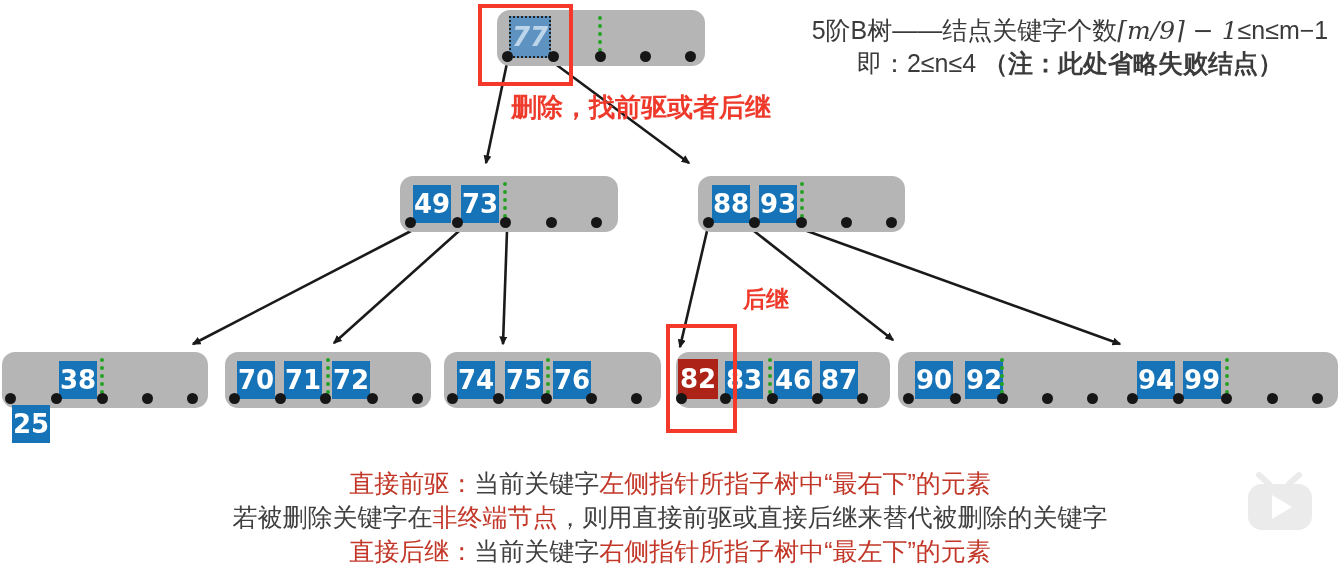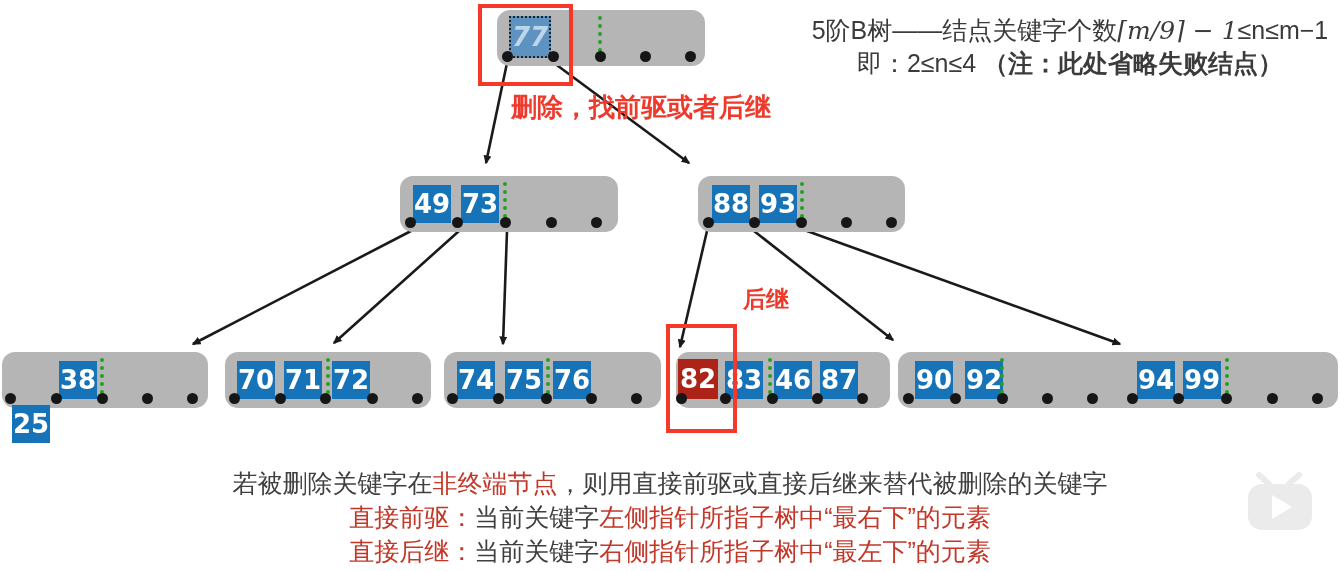--- a/index.html
+++ b/index.html
@@ -155,22 +155,22 @@
     <span class="key" style="left:61px;">99</span>
     <span class="minline" style="left:103px;"></span>
     <i class="dot" style="left:5px;"></i>
     <i class="dot" style="left:51px;"></i>
     <i class="dot" style="left:99px;"></i>
     <i class="dot" style="left:145px;"></i>
     <i class="dot" style="left:190px;"></i>
   </div>
 
   <div class="footer">
+    <div><span class="red">直接前驱：</span><span>当前关键字</span><span class="red">左侧指针所指子树中“最右下”的元素</span></div>
     <div><span>若被删除关键字在</span><span class="red">非终端节点</span><span>，则用直接前驱或直接后继来替代被删除的关键字</span></div>
-    <div><span class="red">直接前驱：</span><span>当前关键字</span><span class="red">左侧指针所指子树中“最右下”的元素</span></div>
     <div><span class="red">直接后继：</span><span>当前关键字</span><span class="red">右侧指针所指子树中“最左下”的元素</span></div>
   </div>
 
   <div class="watermark">
     <svg width="76" height="62" viewBox="0 0 76 62">
       <g stroke="#ebebeb" stroke-width="6" stroke-linecap="round">
         <line x1="26" y1="12" x2="16" y2="3"></line>
         <line x1="46" y1="12" x2="56" y2="3"></line>
       </g>
       <rect x="5" y="12" width="64" height="46" rx="14" fill="#ebebeb"></rect>

